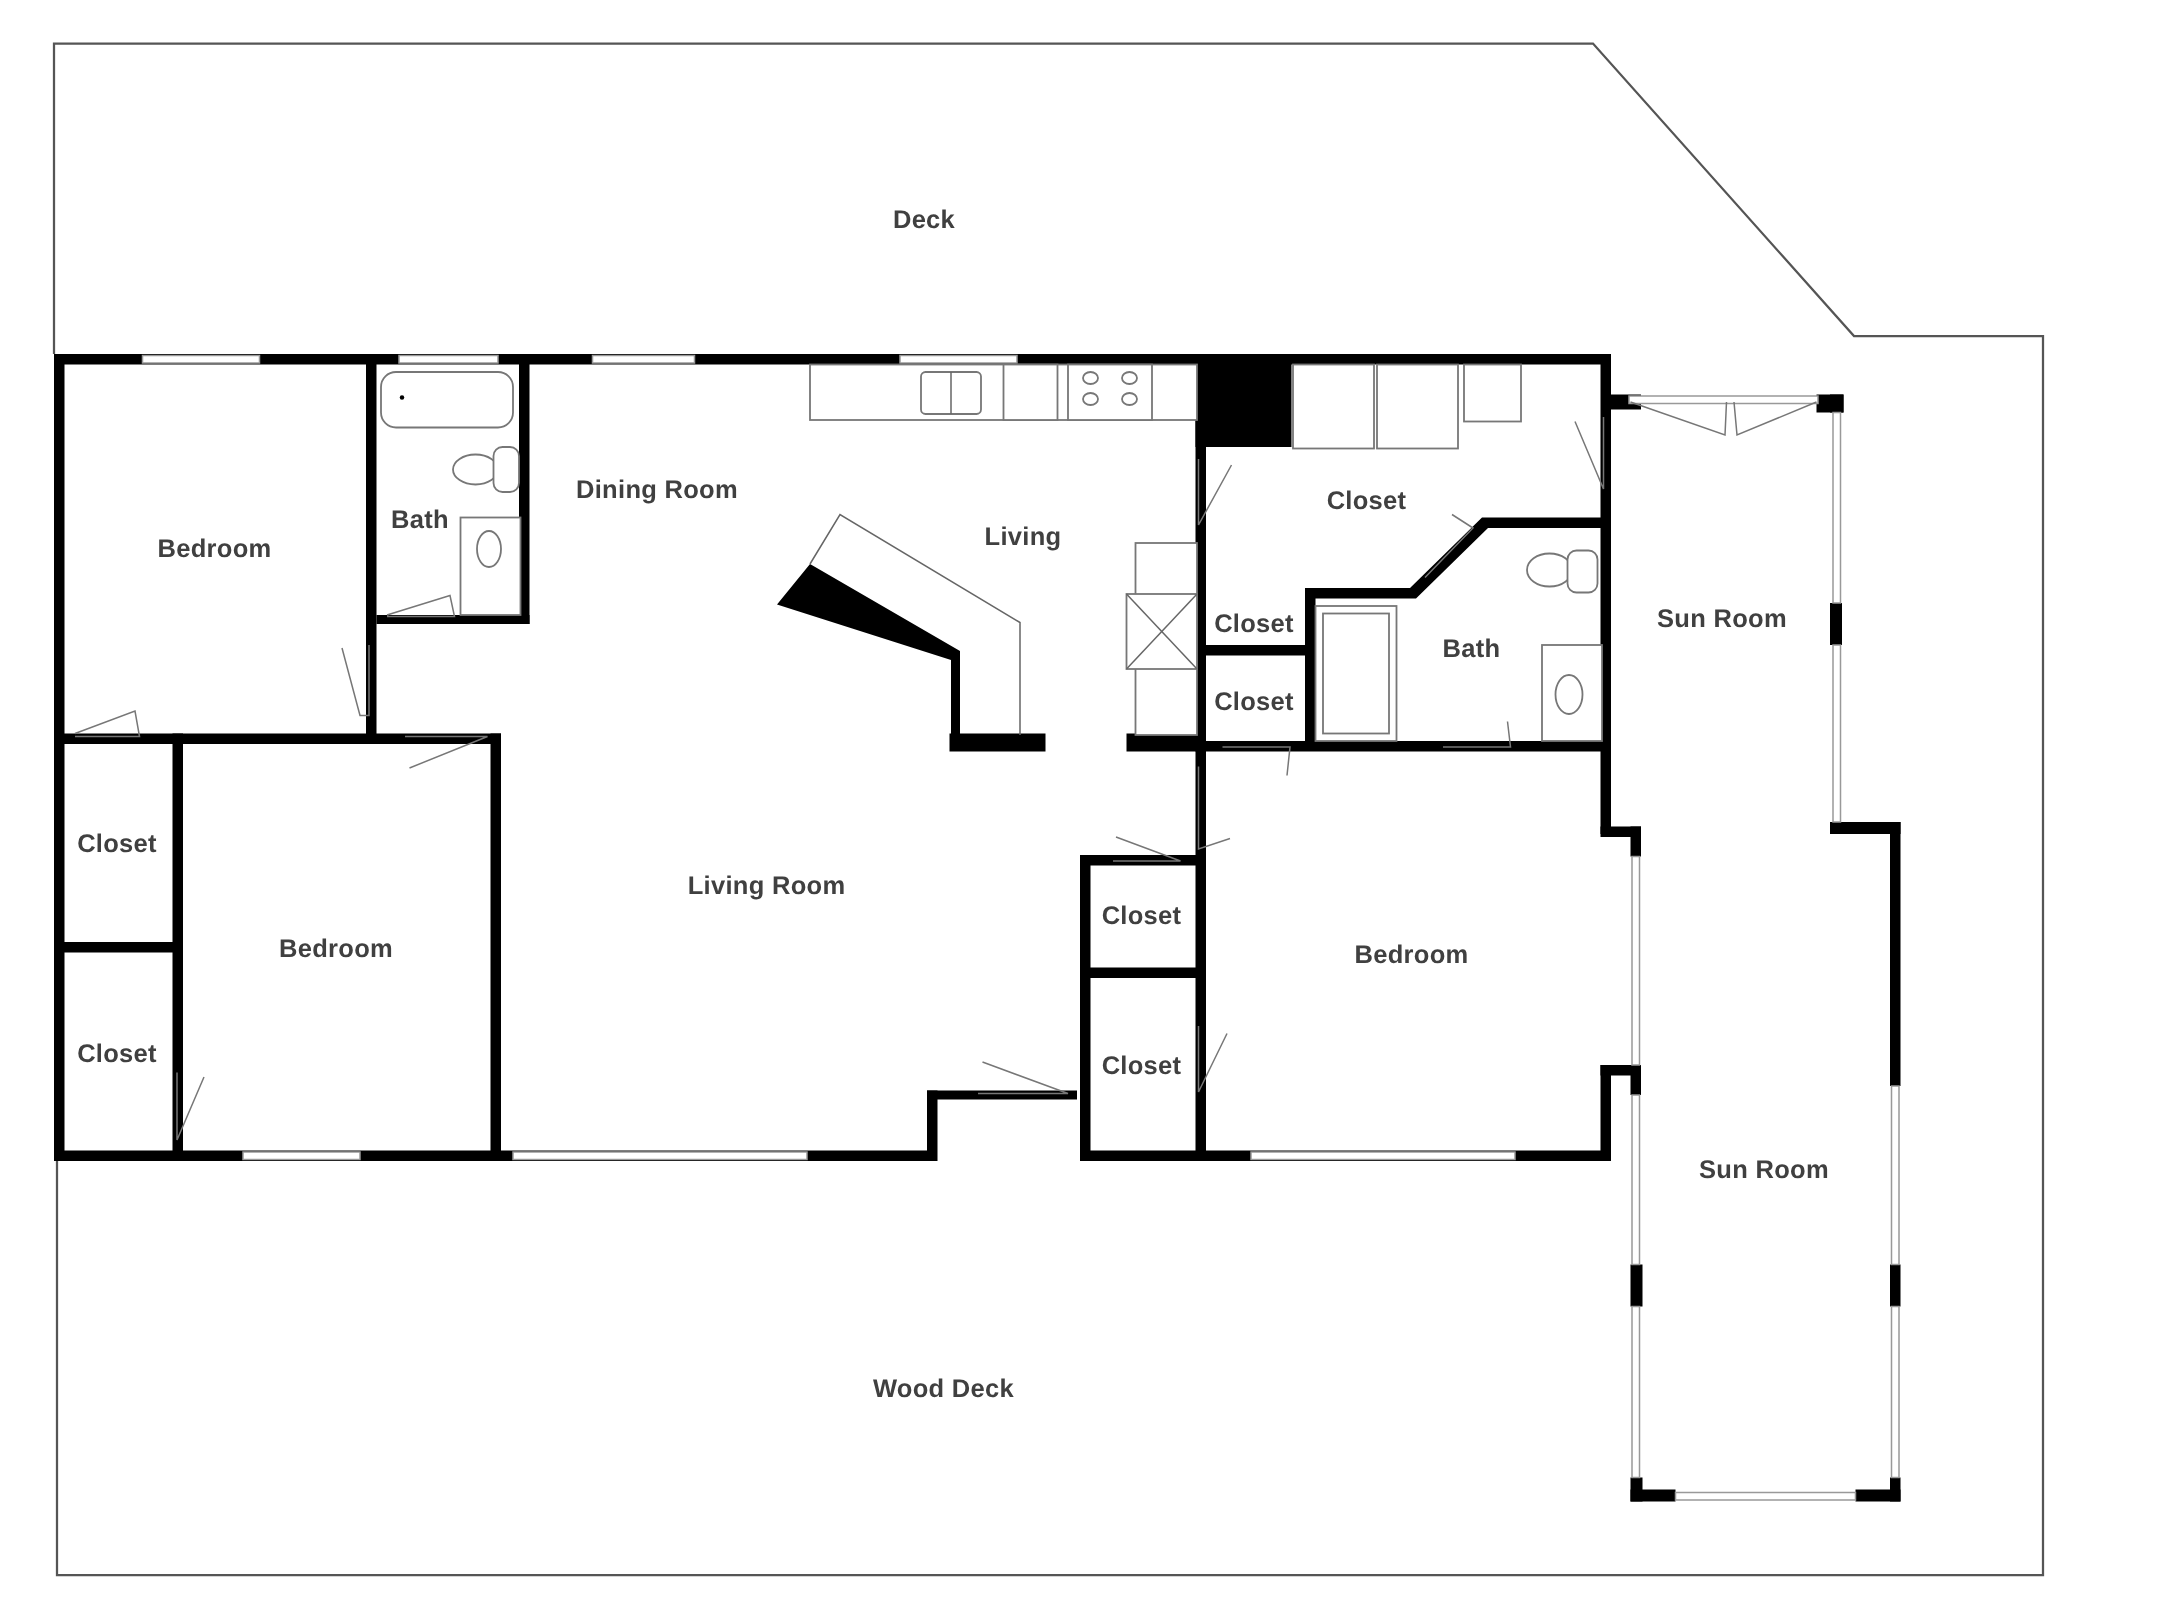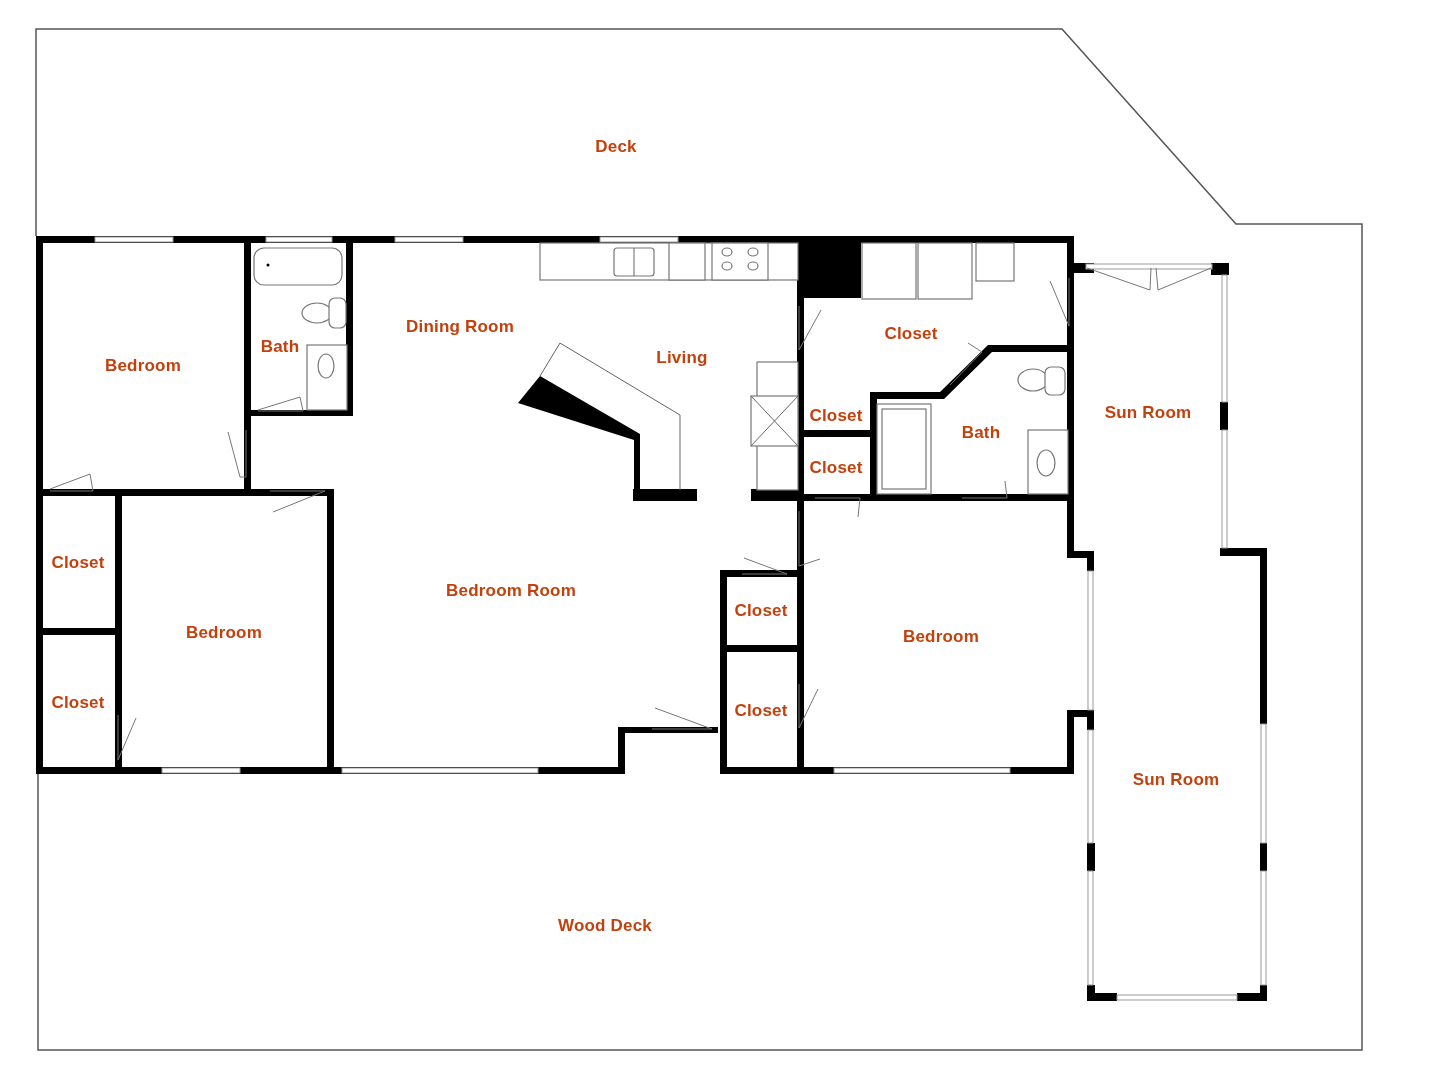--- a/index.html
+++ b/index.html
@@ -3,21 +3,21 @@
 <meta charset="utf-8">
 <style>
   html, body { margin: 0; padding: 0; background: #ffffff; }
   body { width: 1446px; height: 1080px; position: relative; overflow: hidden; }
   .plan { position: absolute; left: 0; top: 0; width: 1446px; height: 1080px; }
   .label {
     position: absolute;
     font-family: "Liberation Sans", "DejaVu Sans", sans-serif;
     font-weight: bold;
     font-size: 17px;
-    color: #c2410c;
+    color: #404040;
     white-space: nowrap;
     transform: translate(-50%, -50%);
     letter-spacing: 0.2px;
   }
   .wall { fill: #000; }
   .outline { fill: none; stroke: #555; stroke-width: 1.5; }
   .thin { fill: none; stroke: #666; stroke-width: 1; }
   .fixture { fill: #fff; stroke: #777; stroke-width: 1.2; }
   .window { fill: #fff; stroke: #999; stroke-width: 1; }
   .door { fill: none; stroke: #777; stroke-width: 1; }
@@ -172,29 +172,29 @@
     <rect class="fixture" x="1028" y="430" width="40" height="64"></rect>
     <ellipse class="fixture" cx="1046" cy="463" rx="9" ry="13"></ellipse>
 
   </g>
 </svg>
 
 <div id="labels">
   <div class="label" style="left:616px;top:147px">Deck</div>
   <div class="label" style="left:143px;top:366px">Bedroom</div>
   <div class="label" style="left:280px;top:347px">Bath</div>
-  <div class="label" style="left:460px;top:327px">Dining Room</div>
+  <div class="label" style="left:438px;top:327px">Dining Room</div>
   <div class="label" style="left:682px;top:358px">Living</div>
   <div class="label" style="left:911px;top:334px">Closet</div>
   <div class="label" style="left:836px;top:416px">Closet</div>
   <div class="label" style="left:836px;top:468px">Closet</div>
   <div class="label" style="left:981px;top:433px">Bath</div>
   <div class="label" style="left:1148px;top:413px">Sun Room</div>
   <div class="label" style="left:78px;top:563px">Closet</div>
   <div class="label" style="left:78px;top:703px">Closet</div>
   <div class="label" style="left:224px;top:633px">Bedroom</div>
-  <div class="label" style="left:511px;top:591px">Bedroom Room</div>
+  <div class="label" style="left:511px;top:591px">Living Room</div>
   <div class="label" style="left:761px;top:611px">Closet</div>
   <div class="label" style="left:761px;top:711px">Closet</div>
   <div class="label" style="left:941px;top:637px">Bedroom</div>
   <div class="label" style="left:1176px;top:780px">Sun Room</div>
-  <div class="label" style="left:605px;top:926px">Wood Deck</div>
+  <div class="label" style="left:629px;top:926px">Wood Deck</div>
 </div>
 
 </body></html>

